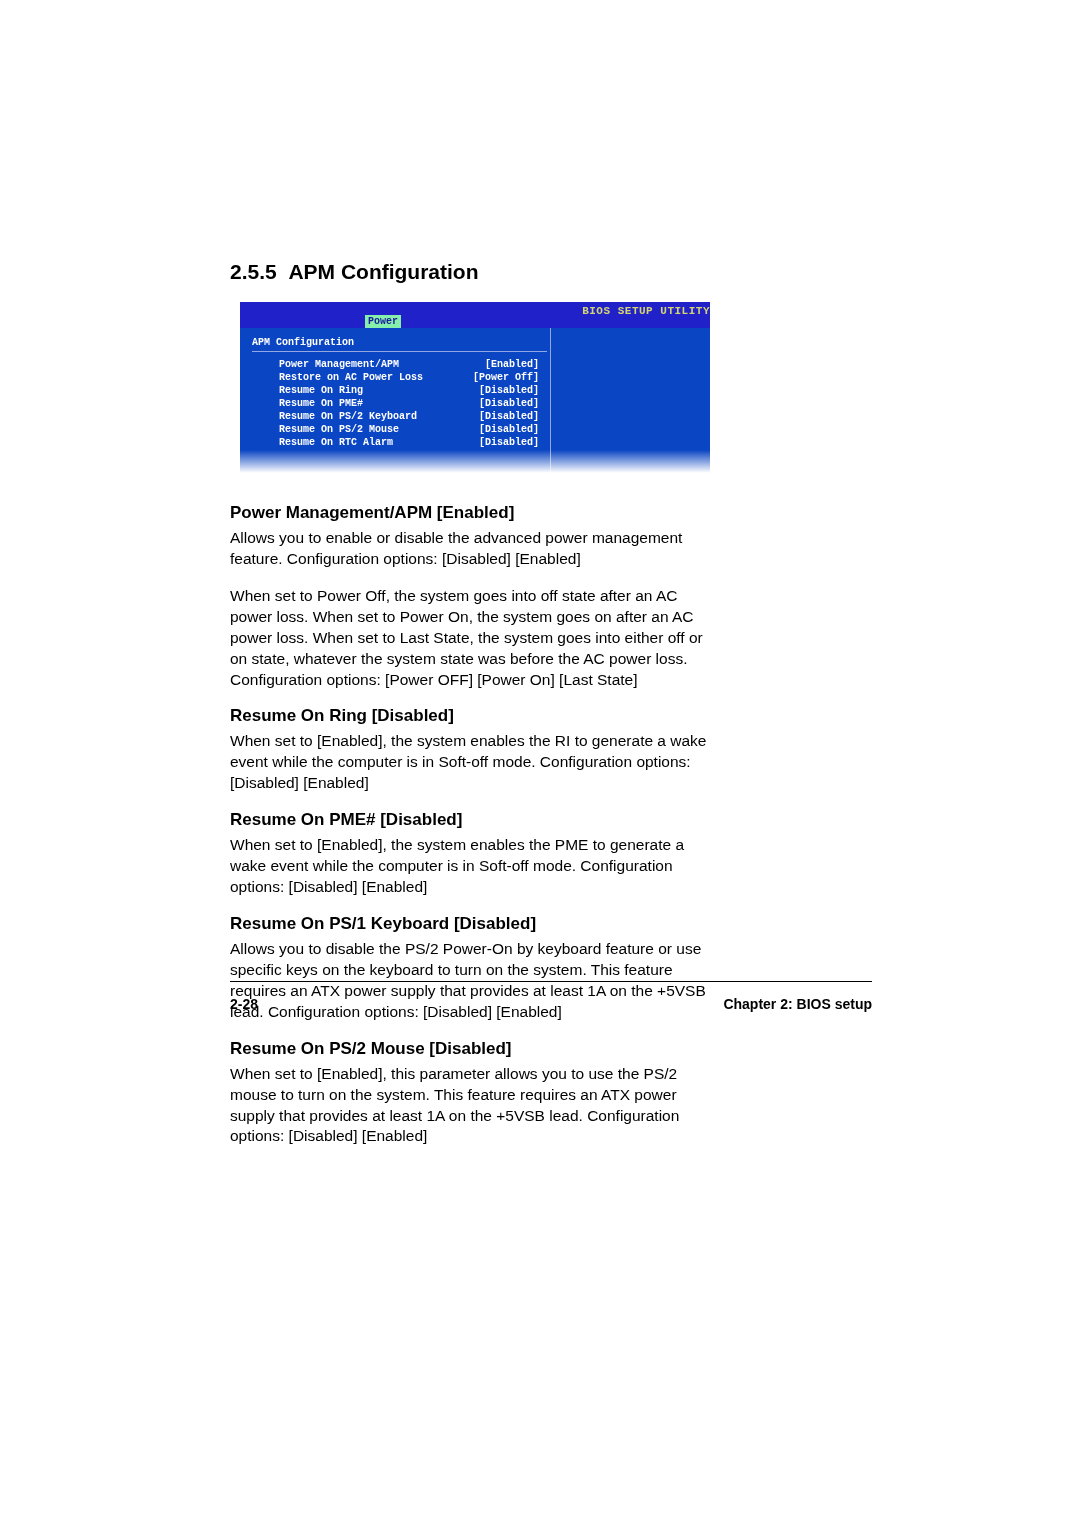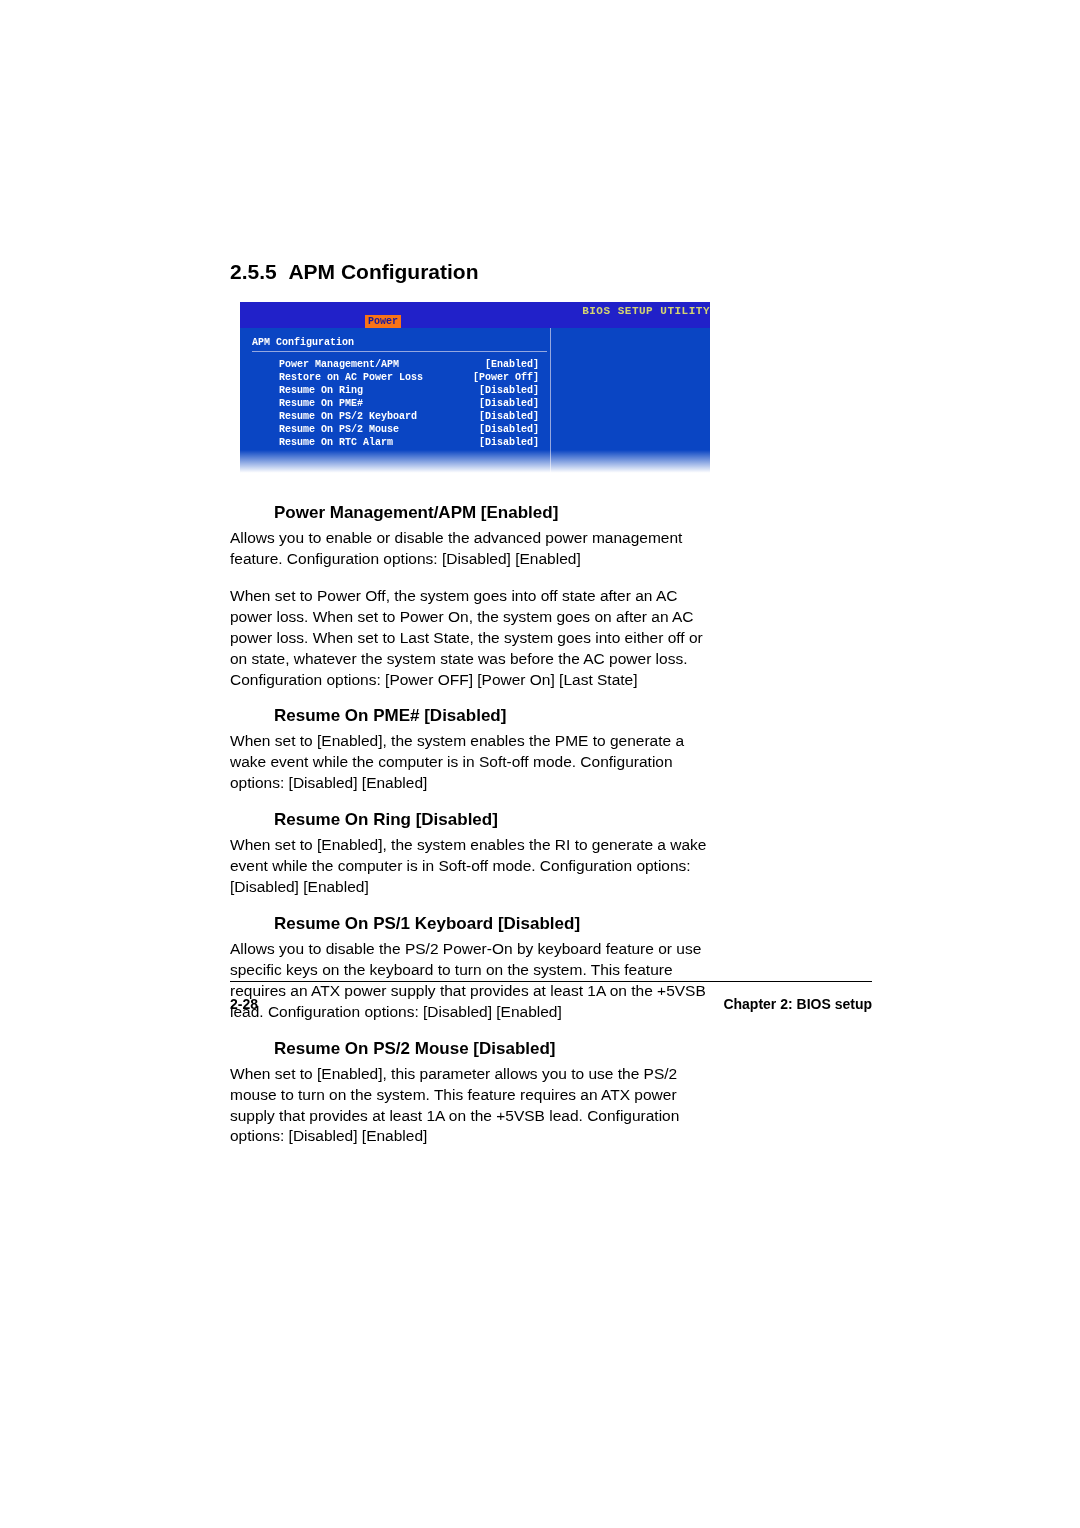--- a/index.html
+++ b/index.html
@@ -41,21 +41,21 @@
     font-weight: bold;
     font-size: 11px;
     line-height: 14px;
     padding-top: 2px;
     letter-spacing: 0.5px;
   }
   .bios-tab {
     position: absolute;
     left: 125px;
     bottom: 0;
-    background: #f97316;
+    background: #86efac;
     color: #1a1a9c;
     font-family: "Courier New", monospace;
     font-weight: bold;
     font-size: 10px;
     padding: 0 3px;
     line-height: 13px;
   }
   .bios-body {
     background: #0a45c3;
     display: flex;
@@ -99,21 +99,20 @@
     background: linear-gradient(to bottom, rgba(255,255,255,0) 0%, #ffffff 95%);
     pointer-events: none;
   }
 
   
   .desc-block { margin-bottom: 16px; }
   .desc-heading {
     font-weight: bold;
     font-size: 17px;
     margin-bottom: 5px;
-    margin-left: 44px;
   }
   .desc-body {
     font-size: 15.5px;
     line-height: 1.35;
     max-width: 490px;
   }
 
   
   .page-footer {
     position: absolute;
@@ -181,27 +180,27 @@
   <div class="desc-block">
     <div class="desc-heading">Power Management/APM [Enabled]</div>
     <div class="desc-body">Allows you to enable or disable the advanced power management feature. Configuration options: [Disabled] [Enabled]</div>
   </div>
 
   <div class="desc-block">
     <div class="desc-body">When set to Power Off, the system goes into off state after an AC power loss. When set to Power On, the system goes on after an AC power loss. When set to Last State, the system goes into either off or on state, whatever the system state was before the AC power loss. Configuration options: [Power OFF] [Power On] [Last State]</div>
   </div>
 
   <div class="desc-block">
+    <div class="desc-heading">Resume On Ring [Disabled]</div>
+    <div class="desc-body">When set to [Enabled], the system enables the RI to generate a wake event while the computer is in Soft-off mode. Configuration options: [Disabled] [Enabled]</div>
+  </div>
+
+  <div class="desc-block">
     <div class="desc-heading">Resume On PME# [Disabled]</div>
     <div class="desc-body">When set to [Enabled], the system enables the PME to generate a wake event while the computer is in Soft-off mode. Configuration options: [Disabled] [Enabled]</div>
-  </div>
-
-  <div class="desc-block">
-    <div class="desc-heading">Resume On Ring [Disabled]</div>
-    <div class="desc-body">When set to [Enabled], the system enables the RI to generate a wake event while the computer is in Soft-off mode. Configuration options: [Disabled] [Enabled]</div>
   </div>
 
   <div class="desc-block">
     <div class="desc-heading">Resume On PS/1 Keyboard [Disabled]</div>
     <div class="desc-body">Allows you to disable the PS/2 Power-On by keyboard feature or use specific keys on the keyboard to turn on the system. This feature requires an ATX power supply that provides at least 1A on the +5VSB lead. Configuration options: [Disabled] [Enabled]</div>
   </div>
 
   <div class="desc-block">
     <div class="desc-heading">Resume On PS/2 Mouse [Disabled]</div>
     <div class="desc-body">When set to [Enabled], this parameter allows you to use the PS/2 mouse to turn on the system. This feature requires an ATX power supply that provides at least 1A on the +5VSB lead. Configuration options: [Disabled] [Enabled]</div>

